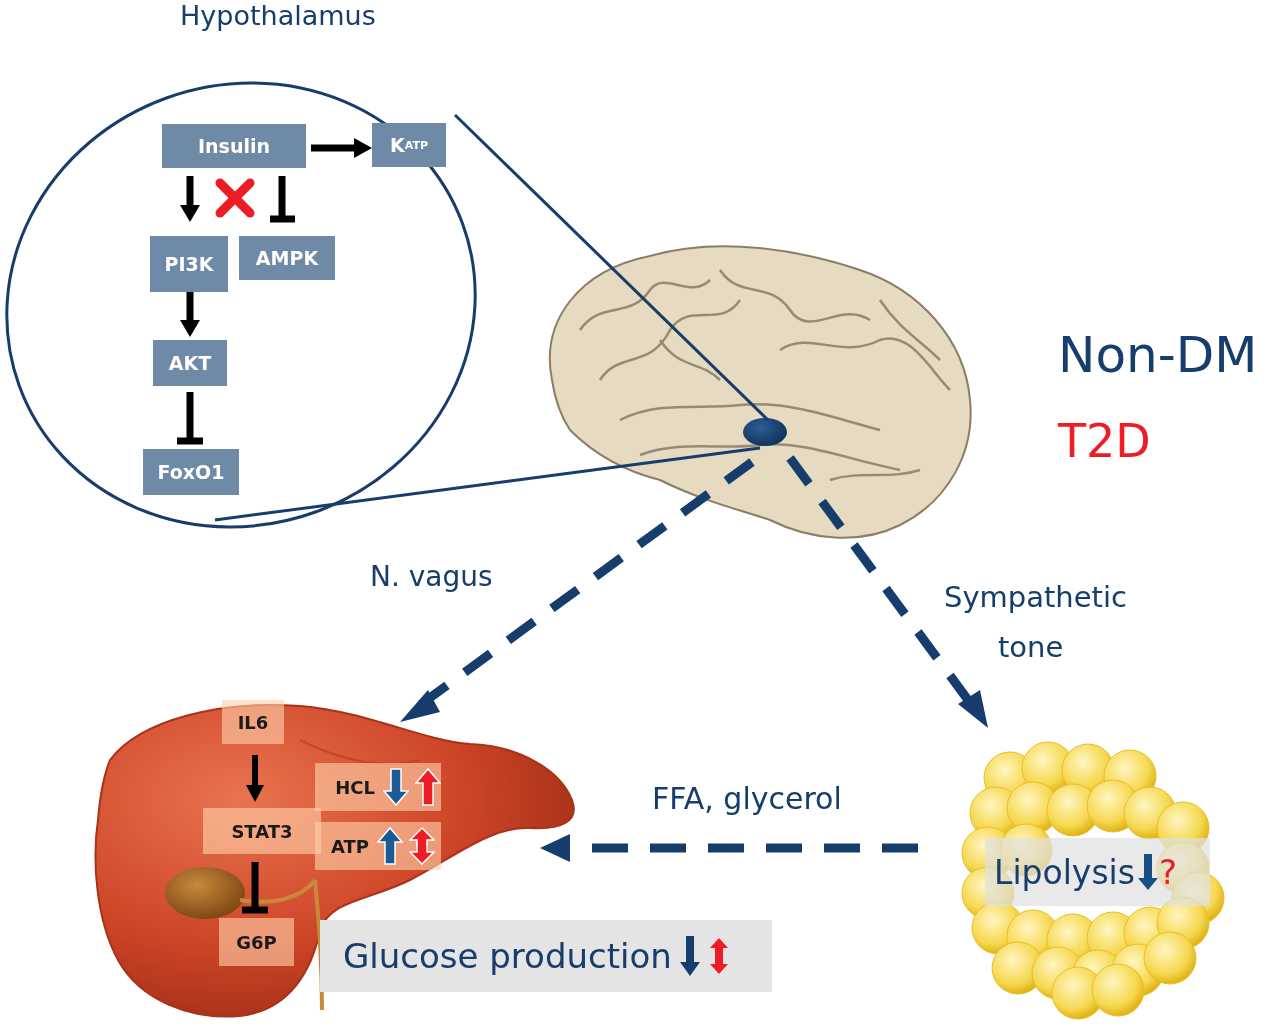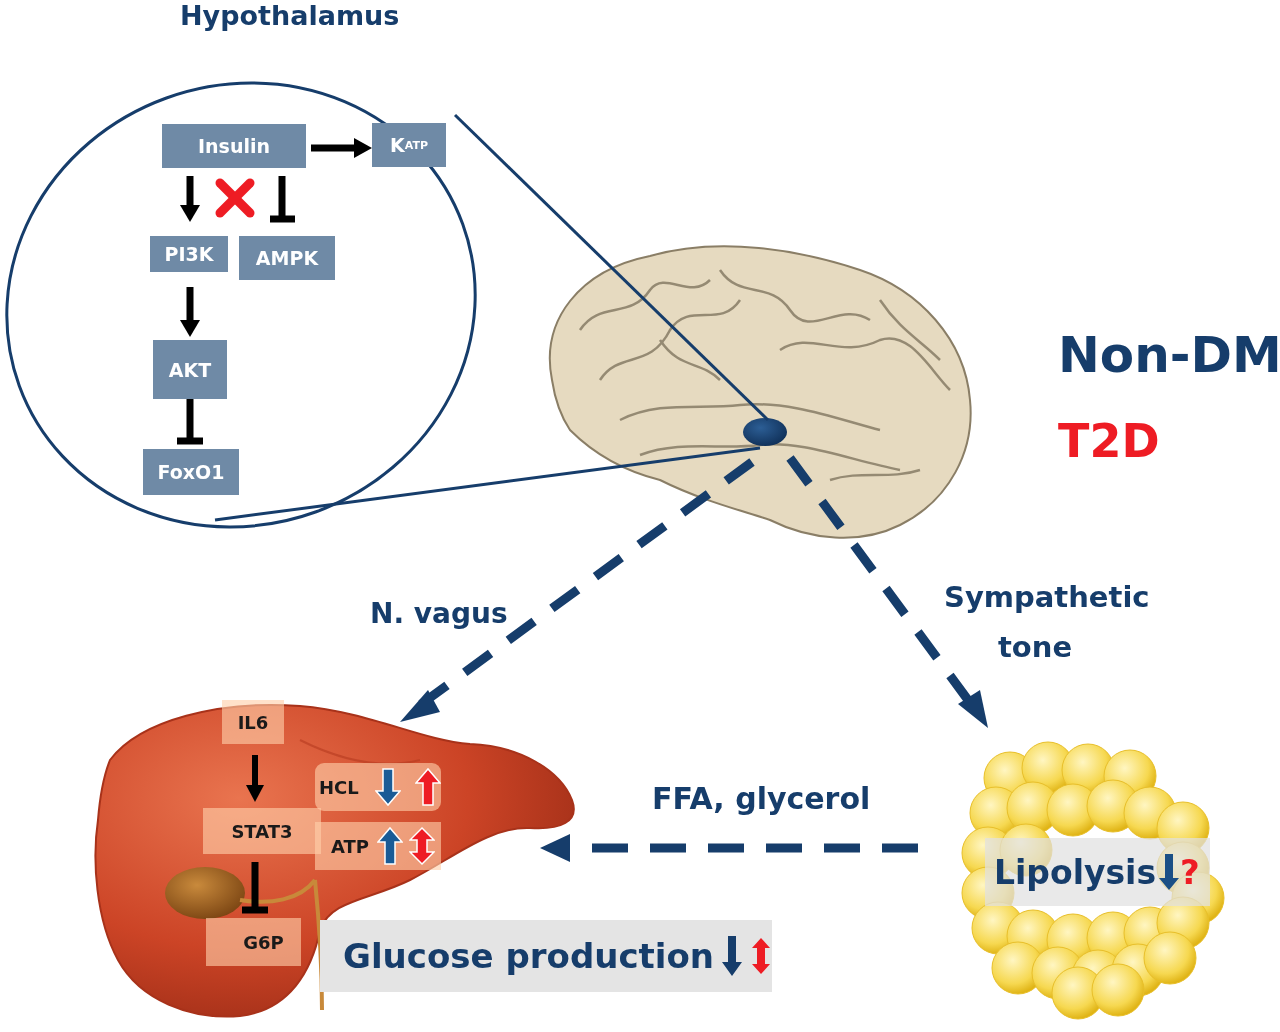--- a/index.html
+++ b/index.html
@@ -1,19 +1,19 @@
 <!DOCTYPE html>
 <html><head>
 <meta charset="utf-8">
 <style>
   html, body { margin:0; padding:0; background:#ffffff; }
   body { width:1280px; height:1032px; position:relative; overflow:hidden;
          font-family:"DejaVu Sans", sans-serif; }
   svg#diagram { position:absolute; left:0; top:0; }
-  .lbl { position:absolute; font-family:"DejaVu Sans", sans-serif; font-weight:bold;
+  .lbl { position:absolute; font-family:"DejaVu Sans", sans-serif; font-weight:normal;
          color:#163d6b; white-space:nowrap; }
   .node { position:absolute; background:#6f8aa6; color:#ffffff; font-weight:bold;
           font-size:19px; display:flex; align-items:center; justify-content:center;
           font-family:"DejaVu Sans", sans-serif;text-align:center; }
   .lnode { position:absolute; background:rgba(255,206,170,0.62); color:#1a1a1a;
            font-weight:bold; font-size:18px; display:flex; align-items:center;
            justify-content:center; font-family:"DejaVu Sans", sans-serif; }
   sub { font-size:11px; vertical-align:-3px; }
 </style>
 </head>
@@ -145,38 +145,38 @@
     </g>
 </svg>
 
 <div class="lbl" style="left:180px; top:0px; font-size:27px;">Hypothalamus</div>
 
 <div class="node" style="left:162px; top:124px; width:144px; height:44px;">Insulin</div>
 <div class="node" style="left:372px; top:123px; width:74px; height:44px;">
   <span>K</span>
     <sub>ATP</sub>
 </div>
-<div class="node" style="left:150px; top:236px; width:78px; height:36px;">PI3K</div>
+<div class="node" style="left:150px; top:236px; width:78px; height:56px;">PI3K</div>
 <div class="node" style="left:239px; top:236px; width:96px; height:44px;">AMPK</div>
-<div class="node" style="left:153px; top:340px; width:74px; height:59px;">AKT</div>
+<div class="node" style="left:153px; top:340px; width:74px; height:46px;">AKT</div>
 <div class="node" style="left:143px; top:449px; width:96px; height:46px;">FoxO1</div>
 
 <div class="lbl" style="left:1058px; top:326px; font-size:50px; color:#163d6b;">Non-DM</div>
 <div class="lbl" style="left:1058px; top:414px; font-size:46px; color:#ee1c24;">T2D</div>
 
-<div class="lbl" style="left:370px; top:560px; font-size:28px;margin-top:37px;">N. vagus</div>
+<div class="lbl" style="left:370px; top:560px; font-size:28px;">N. vagus</div>
 <div class="lbl" style="left:925px; top:580px; font-size:29px;margin-left:19px;">Sympathetic</div>
 <div class="lbl" style="left:998px; top:630px; font-size:29px;">tone</div>
 <div class="lbl" style="left:652px; top:781px; font-size:30px;">FFA, glycerol</div>
 
 <div class="lnode" style="left:222px; top:700px; width:62px; height:44px;text-align:right;">IL6</div>
 <div class="lnode" style="left:203px; top:808px; width:118px; height:46px;">STAT3</div>
-<div class="lnode" style="left:206px; top:918px; width:75px; height:48px;padding-left:20px;">G6P</div>
-
-<div class="lnode" style="left:315px; top:763px; width:126px; height:48px; justify-content:space-between; padding-left:4px; box-sizing:border-box;border-radius:9px;">
+<div class="lnode" style="left:219px; top:918px; width:75px; height:48px;">G6P</div>
+
+<div class="lnode" style="left:315px; top:763px; width:126px; height:48px; justify-content:flex-end; padding-left:16px; box-sizing:border-box;">
   <span>HCL</span>
   <svg width="26" height="40" style="margin-left:8px">
       <path d="M8,2 H18 V24 H25 L13,38 L1,24 H8 Z" fill="#1a5b96" stroke="#fff" stroke-width="1.5"></path>
     </svg>
   <svg width="26" height="40" style="margin-left:6px">
       <path d="M8,38 H18 V16 H25 L13,2 L1,16 H8 Z" fill="#ee1c24" stroke="#fff" stroke-width="1.5"></path>
     </svg>
 </div>
 <div class="lnode" style="left:315px; top:822px; width:126px; height:48px; justify-content:flex-start; padding-left:16px; box-sizing:border-box;">
   <span>ATP</span>

